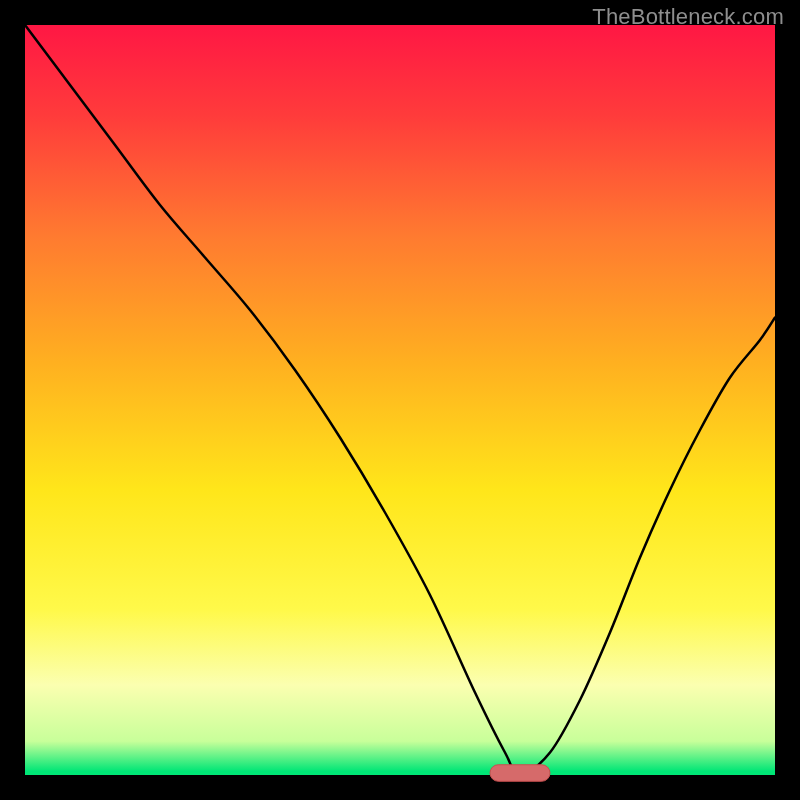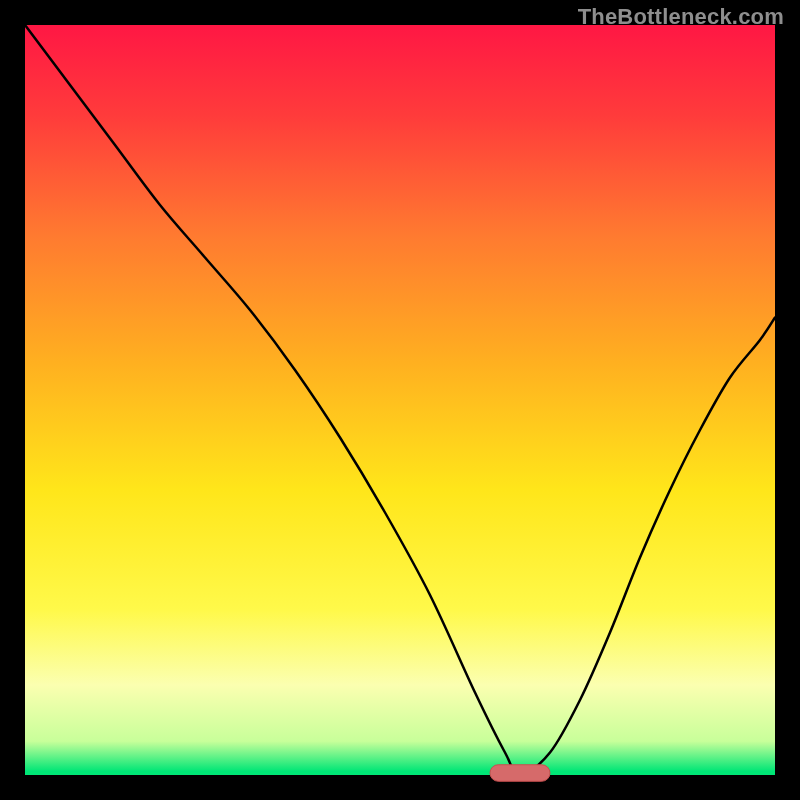--- a/index.html
+++ b/index.html
@@ -14,21 +14,21 @@
     position: relative;
     width: 800px;
     height: 800px;
   }
   .watermark {
     position: absolute;
     top: 4px;
     right: 16px;
     font-family: Arial, Helvetica, sans-serif;
     font-size: 22px;
-    font-weight: 700;
+    font-weight: 400;
     color: #8e8e8e;
     letter-spacing: 0.2px;
     user-select: none;
   }
 </style>
 </head>
 <body>
 
 <div class="stage">
   <svg id="chart-svg" width="800" height="800" viewBox="0 0 800 800">

